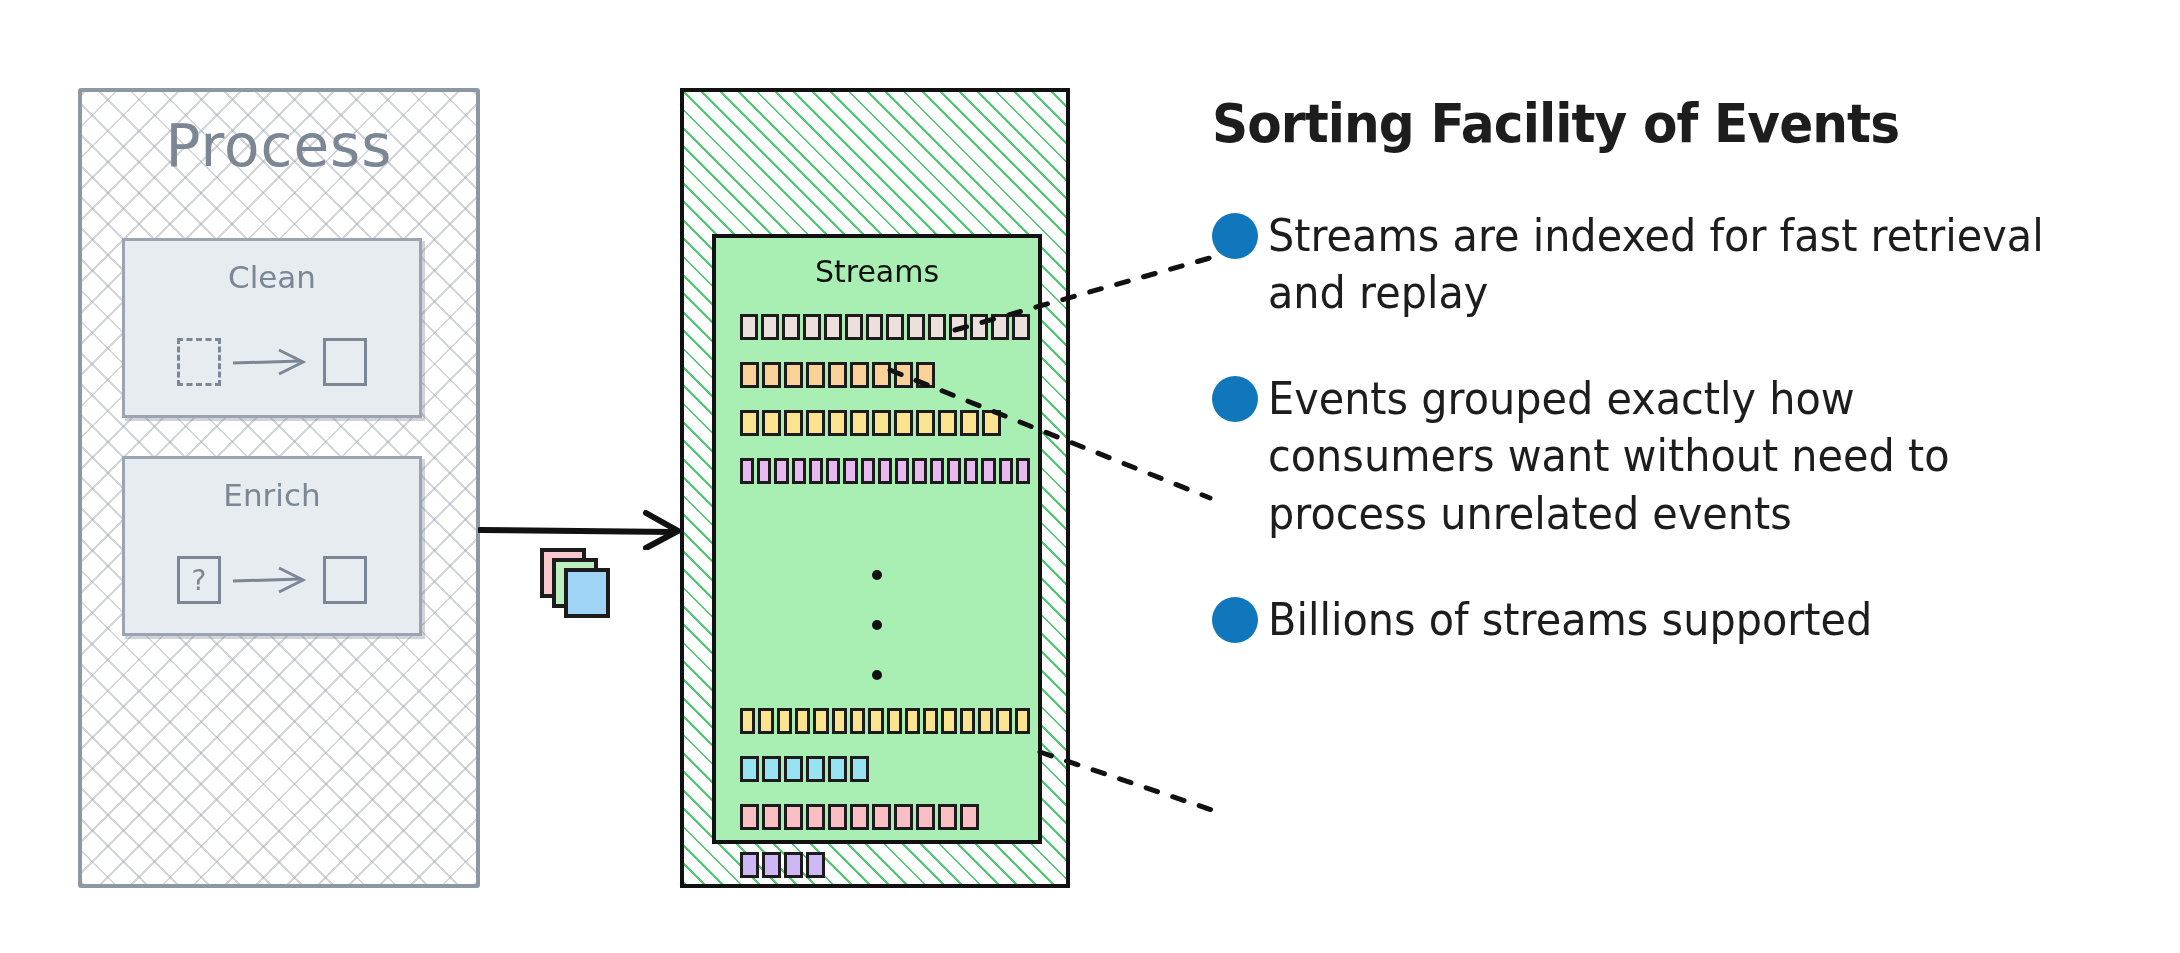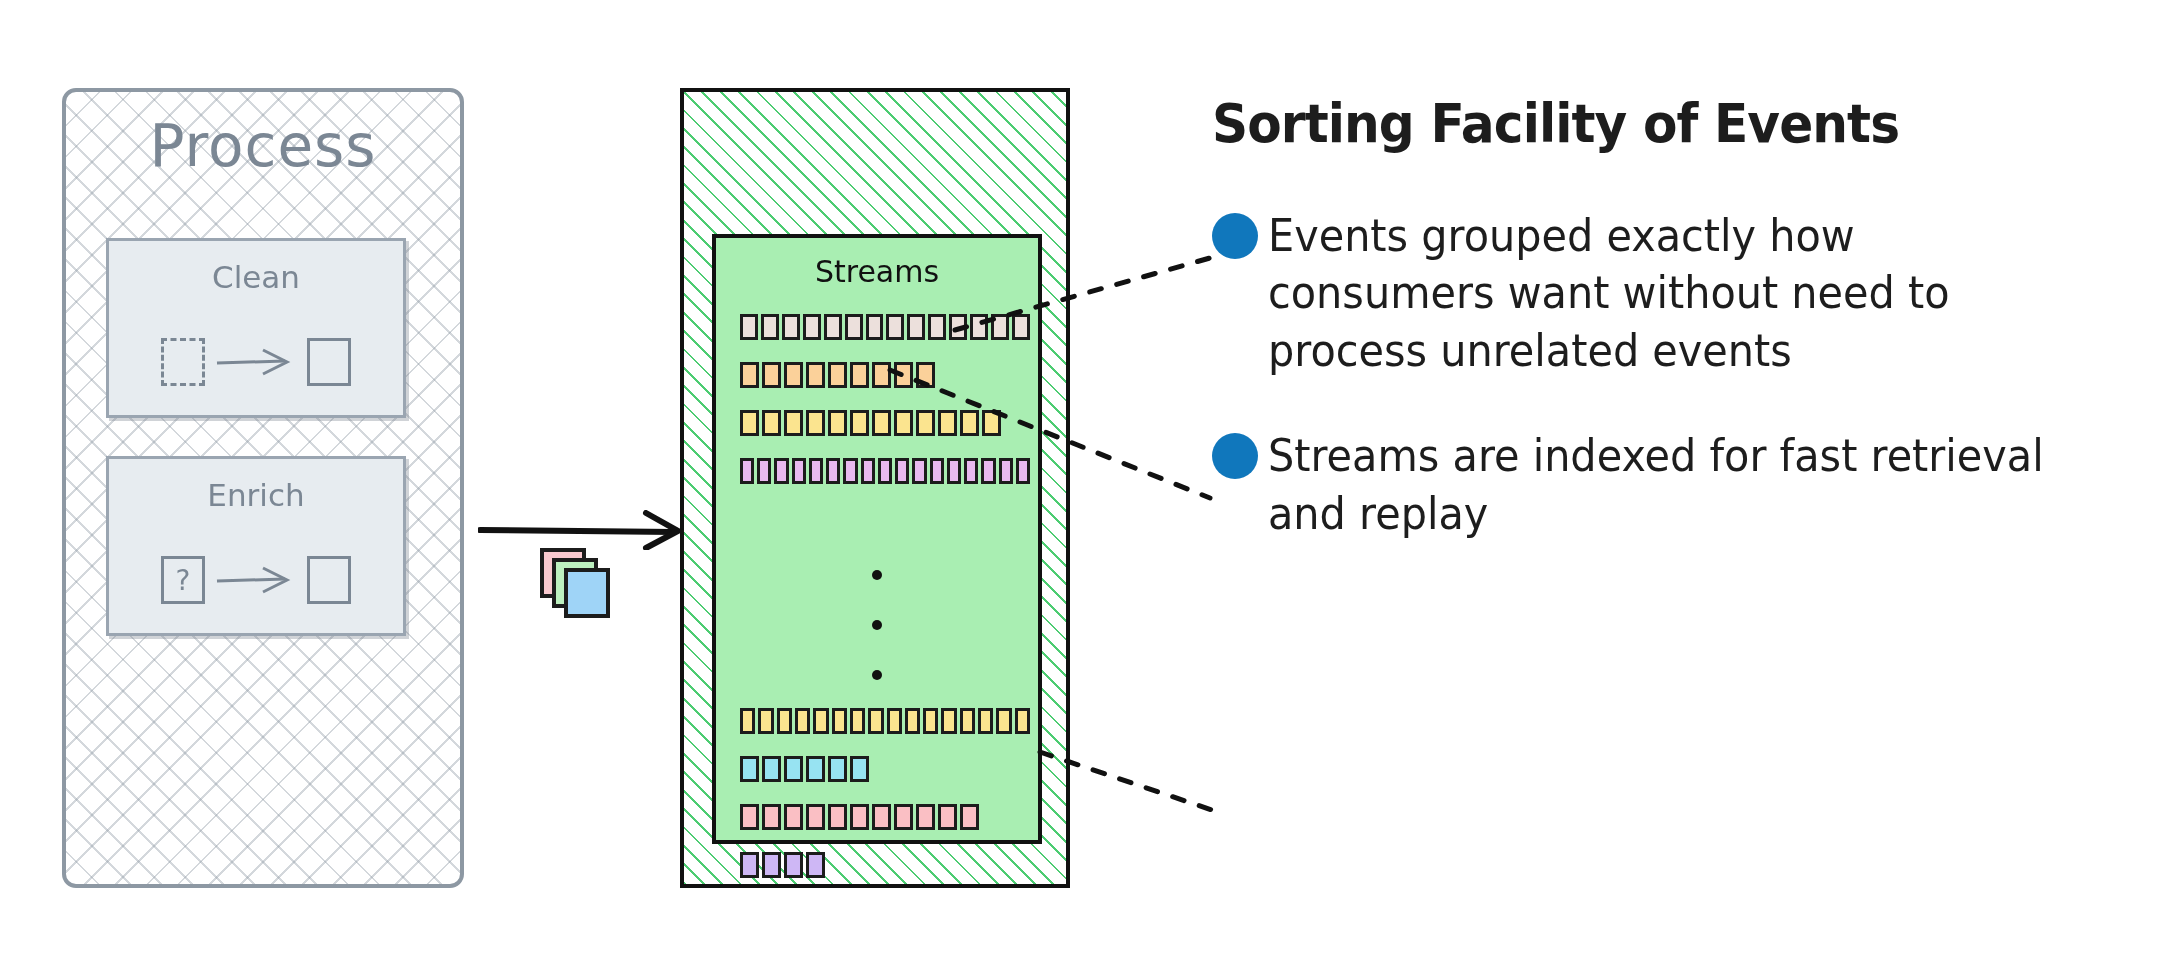--- a/index.html
+++ b/index.html
@@ -5,22 +5,22 @@
   html,body{margin:0;padding:0;background:#ffffff;}
   body{
     width:2180px;height:953px;
     font-family:"Liberation Sans", sans-serif;
     overflow:hidden;position:relative;
   }
   .stage{position:absolute;left:0;top:0;width:2180px;height:953px;}
 
   
   #process-panel{
-    position:absolute;left:62px;top:88px;width:402px;height:800px;
-    border:4px solid #8d98a3;border-radius:14px;
+    position:absolute;left:78px;top:88px;width:402px;height:800px;
+    border:4px solid #8d98a3;border-radius:3px;
     background-color:#ffffff;
     background-image:
       repeating-linear-gradient(45deg, rgba(141,152,163,.38) 0 2px, transparent 2px 22px),
       repeating-linear-gradient(-45deg, rgba(141,152,163,.38) 0 2px, transparent 2px 22px);
     box-sizing:border-box;
   }
   #process-title{
     position:absolute;left:0;top:20px;width:100%;text-align:center;
     font-family:"DejaVu Sans", sans-serif;
     font-size:58px;color:#7b8794;letter-spacing:1px;
@@ -285,22 +285,26 @@
     <path d="M955 330 L1210 258" stroke="#111" stroke-width="5" fill="none" stroke-dasharray="12 16" stroke-linecap="round"></path>
     <path d="M890 370 L1210 498" stroke="#111" stroke-width="5" fill="none" stroke-dasharray="12 16" stroke-linecap="round"></path>
     <path d="M1040 752 L1212 810" stroke="#111" stroke-width="5" fill="none" stroke-dasharray="12 16" stroke-linecap="round"></path>
   </svg>
 
   <div id="text-column">
     <h1 id="headline">Sorting Facility of Events</h1>
     <div id="bullet-list">
         <div class="bullet-item">
           <span class="bullet-dot" style="background: rgb(16, 119, 188);"></span>
-          <span class="bullet-text">Events grouped exactly how consumers want without need to process unrelated events</span>
+          <span class="bullet-text">Streams are indexed for fast retrieval and replay</span>
         </div>
         <div class="bullet-item">
           <span class="bullet-dot" style="background: rgb(16, 119, 188);"></span>
-          <span class="bullet-text">Streams are indexed for fast retrieval and replay</span>
+          <span class="bullet-text">Events grouped exactly how consumers want without need to process unrelated events</span>
+        </div>
+        <div class="bullet-item">
+          <span class="bullet-dot" style="background: rgb(16, 119, 188);"></span>
+          <span class="bullet-text">Billions of streams supported</span>
         </div>
       </div>
   </div>
 
 </div>
 
 </body></html>

